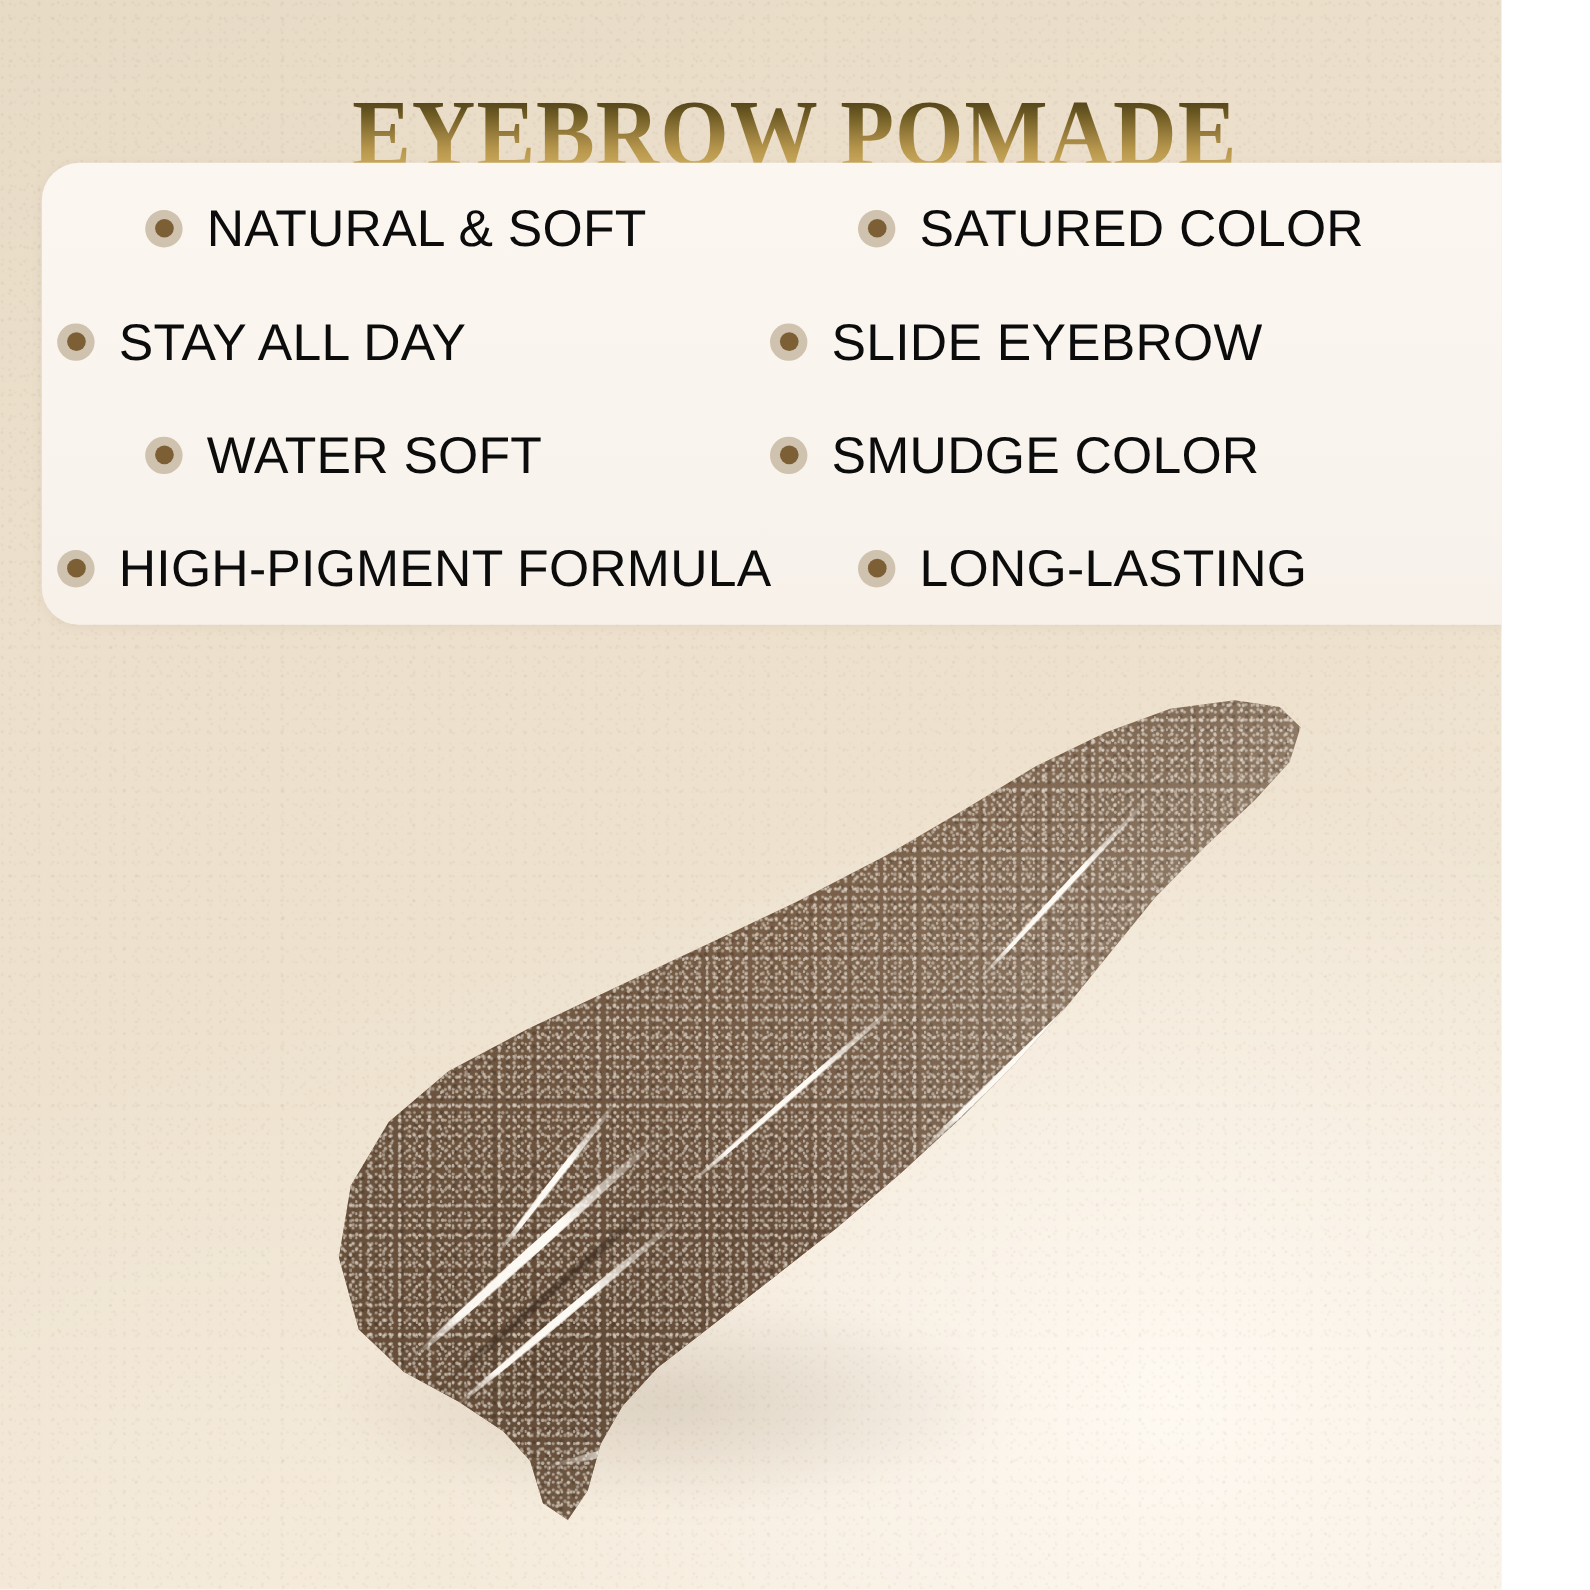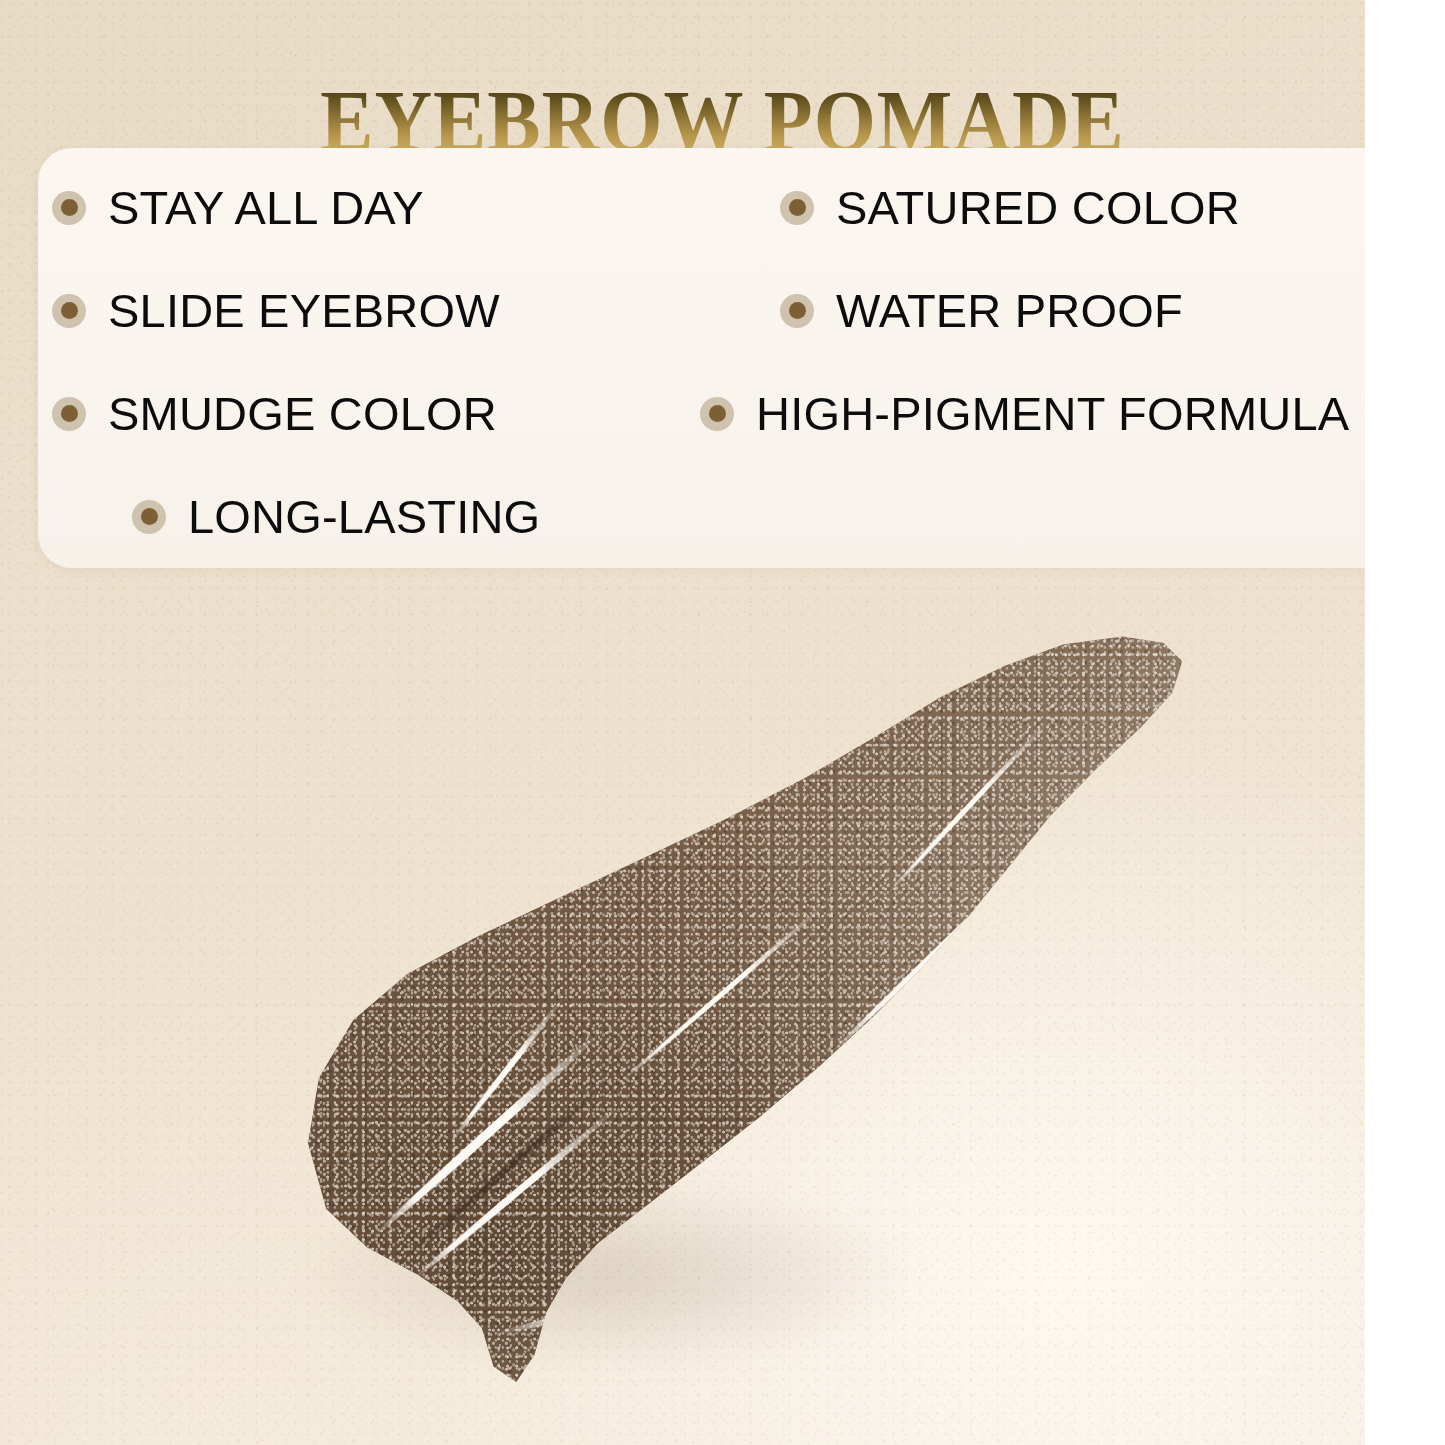--- a/index.html
+++ b/index.html
@@ -224,45 +224,51 @@
 
 <div id="stage">
 
   <div id="grain"></div>
 
   <h1 id="title">EYEBROW POMADE</h1>
 
   <div id="feature-card">
     <div id="feature-grid">
 
+      <div class="feature-item col-left">
+        <span class="bullet">
+            <i></i>
+          </span>
+        <span class="feature-label">NATURAL &amp; SOFT</span>
+      </div>
+      <div class="feature-item col-left">
+        <span class="bullet">
+            <i></i>
+          </span>
+        <span class="feature-label">SATURED COLOR</span>
+      </div>
+
       <div class="feature-item col-right">
         <span class="bullet">
             <i></i>
           </span>
         <span class="feature-label">STAY ALL DAY</span>
       </div>
+      <div class="feature-item col-right">
+        <span class="bullet">
+            <i></i>
+          </span>
+        <span class="feature-label">SLIDE EYEBROW</span>
+      </div>
 
       <div class="feature-item col-left">
         <span class="bullet">
             <i></i>
           </span>
-        <span class="feature-label">SATURED COLOR</span>
-      </div>
-      <div class="feature-item col-right">
-        <span class="bullet">
-            <i></i>
-          </span>
-        <span class="feature-label">SLIDE EYEBROW</span>
-      </div>
-
-      <div class="feature-item col-left">
-        <span class="bullet">
-            <i></i>
-          </span>
-        <span class="feature-label">WATER PROOF</span>
+        <span class="feature-label">WATER SOFT</span>
       </div>
       <div class="feature-item col-right">
         <span class="bullet">
             <i></i>
           </span>
         <span class="feature-label">SMUDGE COLOR</span>
       </div>
 
       <div class="feature-item col-right">
         <span class="bullet">

